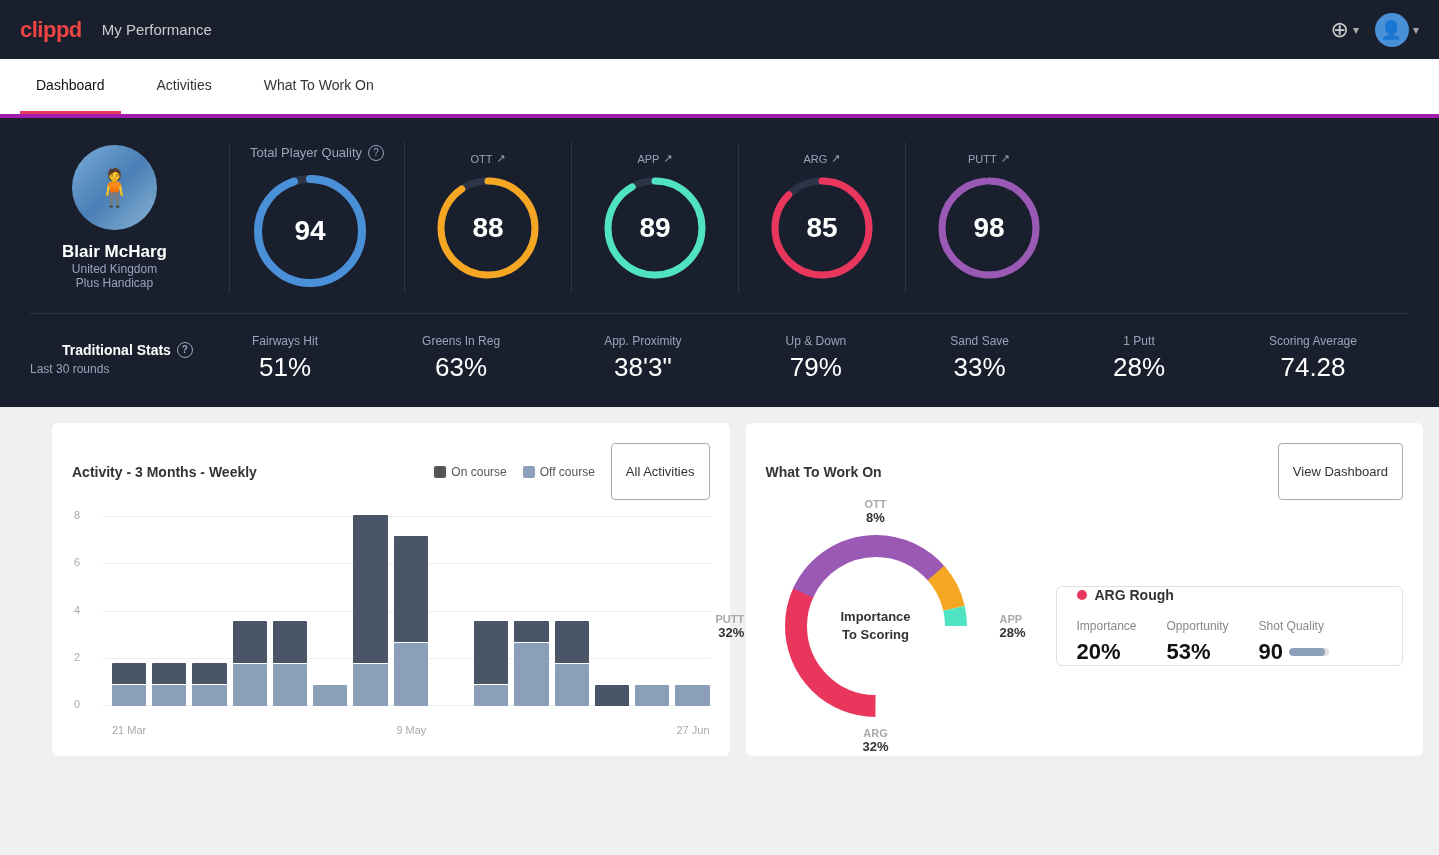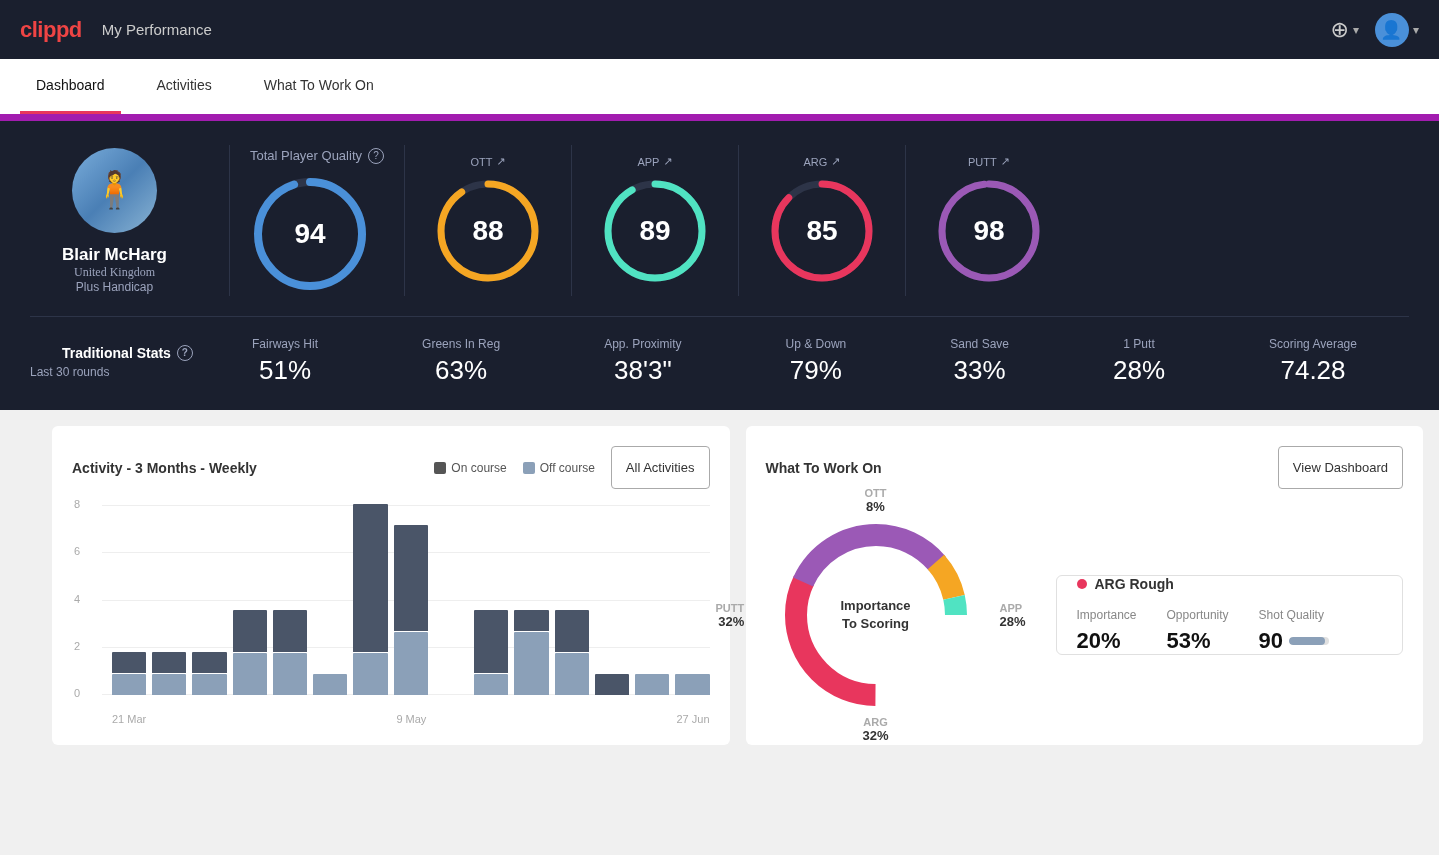--- a/index.html
+++ b/index.html
@@ -20,21 +20,21 @@
     .header-left { display: flex; align-items: center; }
     .header-right { display: flex; align-items: center; gap: 16px; }
     .header-icon { color: #ccc; font-size: 22px; cursor: pointer; display: flex; align-items: center; gap: 4px; }
     .avatar-circle { width: 34px; height: 34px; border-radius: 50%; background: #4a90d9; display: flex; align-items: center; justify-content: center; overflow: hidden; }
 
     
     .tabs {
       background: white;
       display: flex;
       align-items: center;
-      border-bottom: 7px solid #a21caf;
+      border-bottom: 4px solid #a21caf;
       padding: 0 20px;
     }
     .tab {
       padding: 18px 16px;
       font-size: 14px;
       color: #333;
       cursor: pointer;
       border-bottom: 3px solid transparent;
       margin-right: 20px;
     }
@@ -66,21 +66,21 @@
       width: 85px; height: 85px; border-radius: 50%;
       background: linear-gradient(135deg, #7aaddb 0%, #4a7fb5 50%, #8ab4d4 100%);
       position: relative; overflow: hidden;
     }
     .player-avatar-img::after {
       content: '🧍';
       position: absolute; top: 50%; left: 50%; transform: translate(-50%, -50%);
       font-size: 36px;
     }
     .player-name { color: white; font-size: 17px; font-weight: 700; margin-top: 12px; }
-    .player-country { color: #9ba3bc; font-size: 12px; margin-top: 0; font-family: Liberation Serif, serif; }
+    .player-country { color: #9ba3bc; font-size: 12px; margin-top: 0; }
     .player-handicap { color: #9ba3bc; font-size: 12px; }
 
     
     .quality-section {
       display: flex;
       align-items: center;
       flex: 1;
       padding: 0 20px;
       gap: 0;
     }
@@ -190,21 +190,21 @@
       align-items: center;
       margin-bottom: 16px;
     }
     .panel-title { font-size: 14px; font-weight: 600; color: #333; }
     .legend { display: flex; align-items: center; gap: 16px; }
     .legend-item { display: flex; align-items: center; gap: 5px; font-size: 12px; color: #555; }
     .legend-dot { width: 12px; height: 12px; border-radius: 2px; }
     .btn-outline {
       border: 1px solid #aaa;
       background: white;
-      padding: 13px 14px;
+      padding: 20px 14px;
       border-radius: 4px;
       font-size: 13px;
       cursor: pointer;
       color: #333;
     }
 
     
     .chart-area { position: relative; height: 220px; }
     .chart-grid {
       position: absolute; top: 0; left: 30px; right: 0; bottom: 30px;

